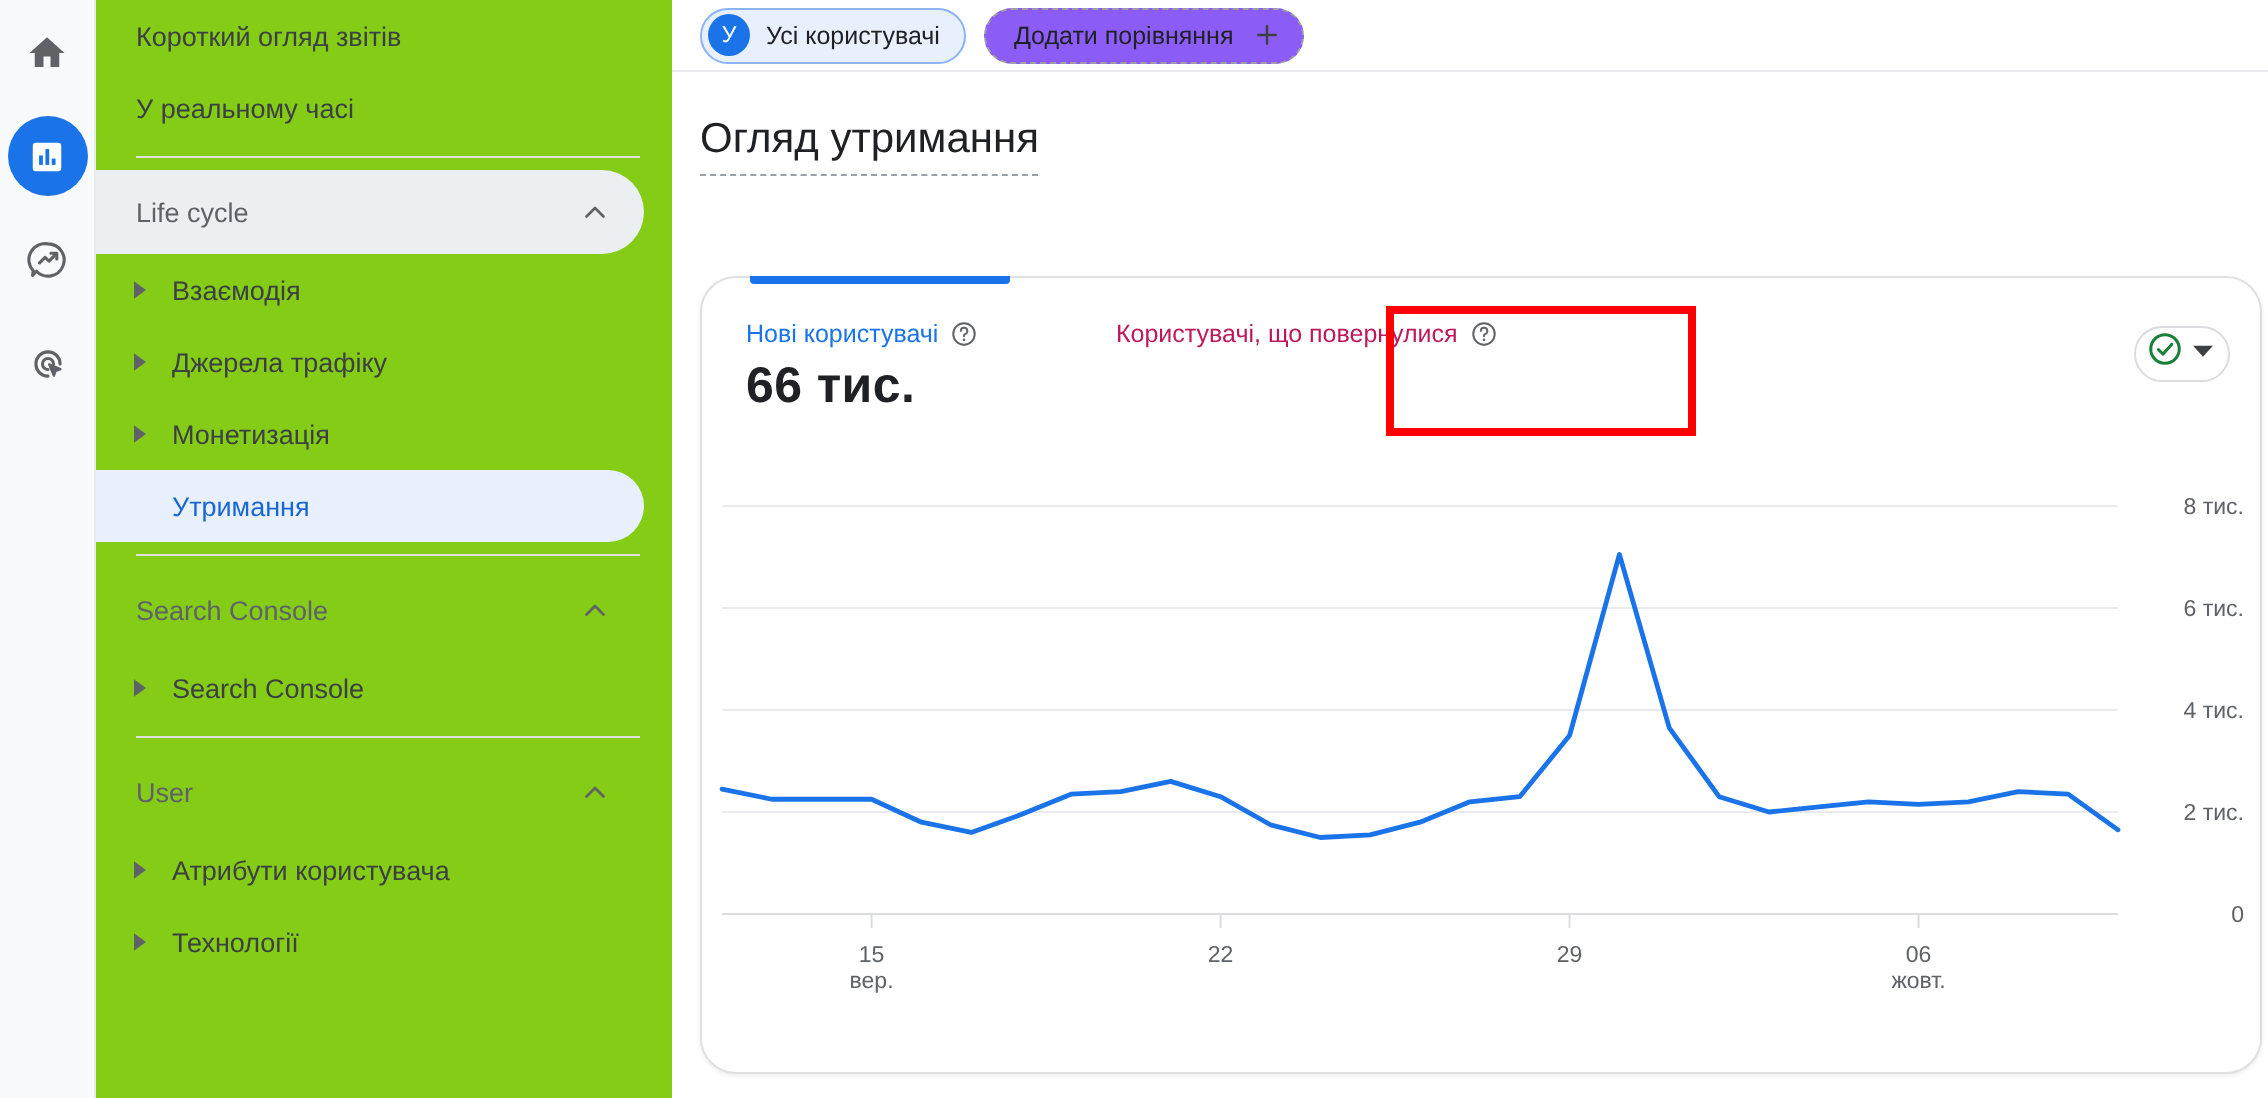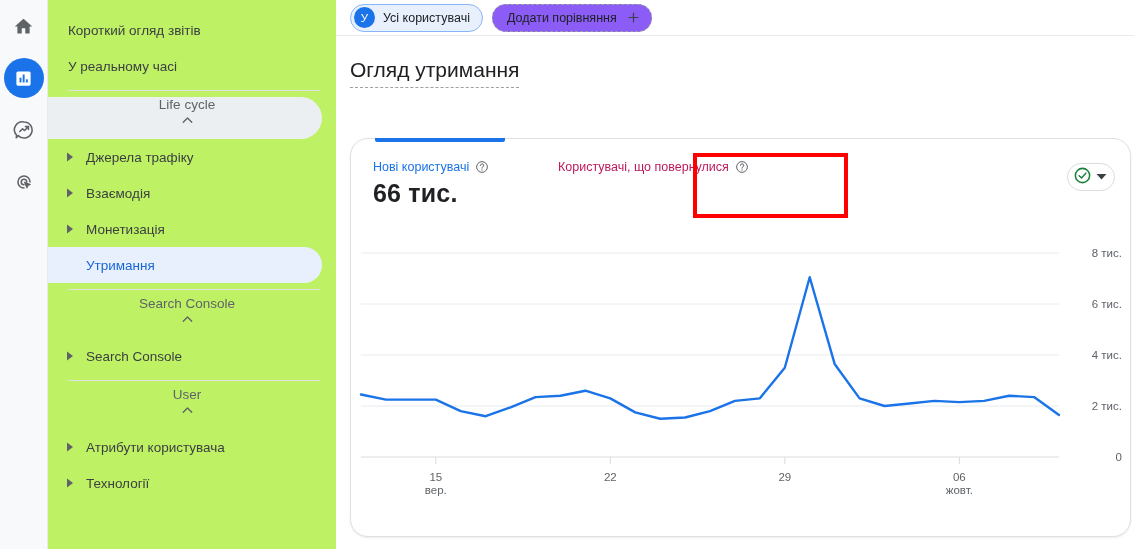--- a/index.html
+++ b/index.html
@@ -27,23 +27,23 @@
     border-radius: 50%;
     display: flex; align-items: center; justify-content: center;
     cursor: pointer;
   }
   .rail-btn.active { background: #1a73e8; }
   .rail-btn svg { display: block; }
 
   
   .sidebar {
     width: 288px; height: 549px;
-    background: #bef264;
+    background: #84cc16;
     flex: 0 0 288px;
-    padding-top: 12px;
+    padding-top: 0;
     overflow: hidden;
     position: relative;
   }
   .nav-item {
     height: 36px;
     display: flex; align-items: center;
     padding-left: 20px;
     margin: 0 14px 0 0;
     border-radius: 0 18px 18px 0;
     font-size: 13.5px;
@@ -57,28 +57,27 @@
     width: 16px; flex: 0 0 16px;
     display: flex; align-items: center; justify-content: center;
     color: #5f6368;
   }
   .nav-item.sub .caret svg { display:block; }
   .nav-item.sub .label { padding-left: 8px; }
   .nav-item.selected { background: #e8f0fe; color: #1967d2; font-weight: 400; }
 
   .nav-group {
     height: 42px;
-    display: flex; align-items: center; justify-content: flex-start;
+    display: flex; align-items: center; justify-content: space-between;
     padding: 0 16px 0 20px;
     margin-right: 14px;
     border-radius: 0 21px 21px 0;
     font-size: 13.5px;
     color: #5f6368;
     cursor: pointer;
-    flex-direction: column;
   }
   .nav-group.hovered { background: #eceff1; }
   .nav-group .chev { color: #5f6368; display: flex; align-items: center; }
 
   .divider {
     height: 1px; background: #e0e0e0;
     margin: 6px 16px 6px 20px;
   }
 
   
@@ -275,29 +274,29 @@
             <polyline points="6,14.5 12,8.5 18,14.5" stroke-linecap="round" stroke-linejoin="round"></polyline>
           </svg>
       </span>
     </div>
     <div class="nav-item sub">
       <span class="caret">
         <svg width="8" height="10" viewBox="0 0 8 10" fill="#5f6368">
             <polygon points="1,0.6 7,5 1,9.4"></polygon>
           </svg>
       </span>
+      <span class="label">Взаємодія</span>
+    </div>
+    <div class="nav-item sub">
+      <span class="caret">
+        <svg width="8" height="10" viewBox="0 0 8 10" fill="#5f6368">
+            <polygon points="1,0.6 7,5 1,9.4"></polygon>
+          </svg>
+      </span>
       <span class="label">Джерела трафіку</span>
-    </div>
-    <div class="nav-item sub">
-      <span class="caret">
-        <svg width="8" height="10" viewBox="0 0 8 10" fill="#5f6368">
-            <polygon points="1,0.6 7,5 1,9.4"></polygon>
-          </svg>
-      </span>
-      <span class="label">Взаємодія</span>
     </div>
     <div class="nav-item sub">
       <span class="caret">
         <svg width="8" height="10" viewBox="0 0 8 10" fill="#5f6368">
             <polygon points="1,0.6 7,5 1,9.4"></polygon>
           </svg>
       </span>
       <span class="label">Монетизація</span>
     </div>
     <div class="nav-item sub selected">

